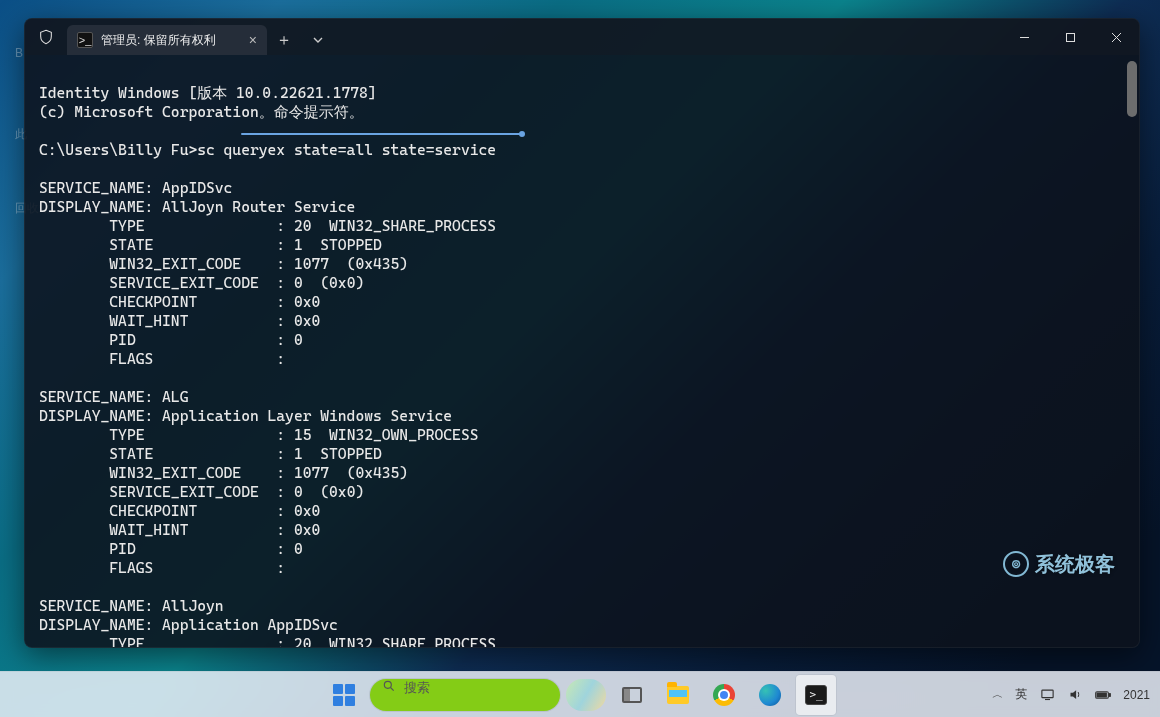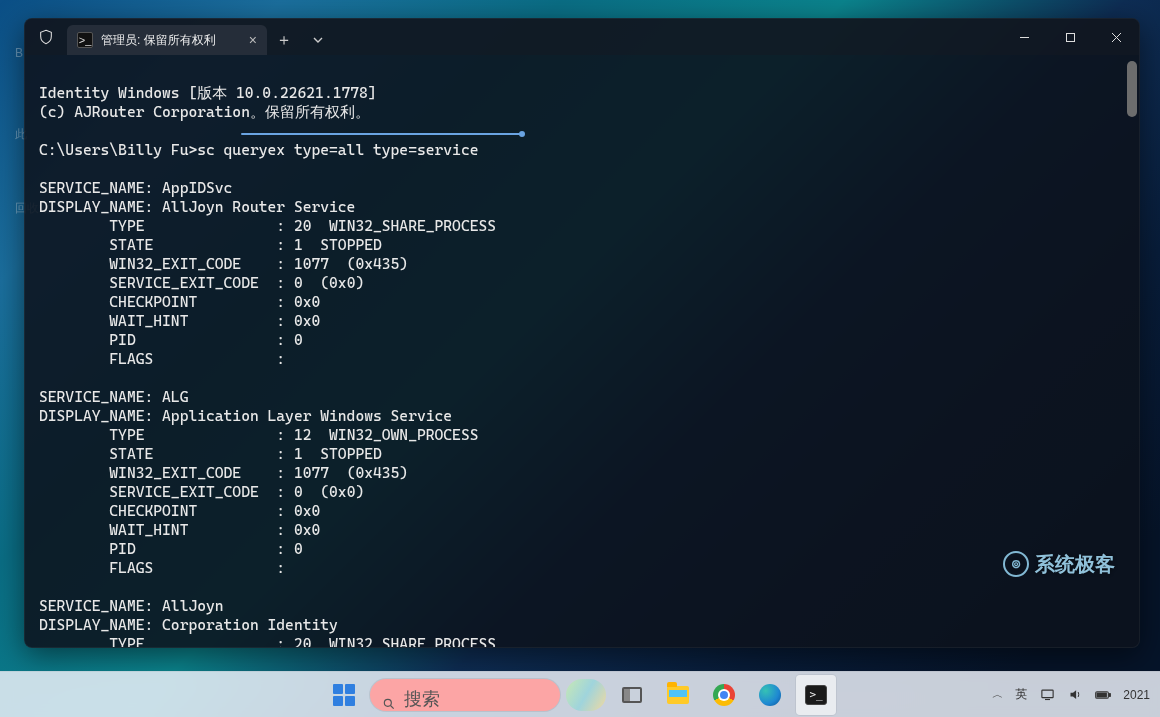--- a/index.html
+++ b/index.html
@@ -119,24 +119,24 @@
   .tb-icon {
     width:40px; height:40px; display:flex; align-items:center; justify-content:center;
     border-radius:4px;
   }
   .tb-icon.active { background:rgba(255,255,255,0.6); box-shadow:0 0 0 1px rgba(0,0,0,0.05);}
   .start-logo {
     width:22px;height:22px;display:grid;grid-template-columns:1fr 1fr;grid-template-rows:1fr 1fr;gap:2px;
   }
   .start-logo div{background:#2f7fe0;border-radius:1px;}
   .searchbox {
-    width:190px;height:32px;background:#fca5a5;border-radius:16px;
-    display:flex;align-items:flex-end;gap:8px;padding:0 12px;
+    width:190px;height:32px;background:#84cc16;border-radius:16px;
+    display:flex;align-items:flex-start;gap:8px;padding:0 12px;
     box-shadow:0 0 0 1px rgba(0,0,0,0.08);
-    font-size:18px;color:#555;
+    font-size:13px;color:#555;
   }
   .searchbox svg{width:14px;height:14px;color:#555;}
   .widget-pic{
     width:40px;height:32px;border-radius:16px;overflow:hidden;
     background:linear-gradient(120deg,#c8e8b4,#9fd4dc,#f0d9a0);
     display:flex;align-items:center;justify-content:center;
   }
   .app-chrome{width:22px;height:22px;border-radius:50%;background:conic-gradient(#ea4335 0 120deg,#fbbc05 120deg 240deg,#34a853 240deg 360deg);position:relative;}
   .app-chrome::after{content:'';position:absolute;inset:5px;background:#fff;border-radius:50%;}
   .app-chrome::before{content:'';position:absolute;inset:7px;background:#4285f4;border-radius:50%;z-index:1;}
@@ -193,48 +193,48 @@
         <svg width="11" height="11" viewBox="0 0 11 11" stroke="currentColor">
             <line x1="1" y1="1" x2="10" y2="10"></line>
             <line x1="10" y1="1" x2="1" y2="10"></line>
           </svg>
       </div>
     </div>
   </div>
 
   <div class="console">
 <span>Identity Windows [版本 10.0.22621.1778]</span>
-<span>(c) AJRouter Corporation。保留所有权利。</span>
-
-<span class="prompt-line"><span>C:\Users\Billy Fu&gt;</span><span>sc queryex type=all type=service</span></span>
+<span>(c) Microsoft Corporation。命令提示符。</span>
+
+<span class="prompt-line"><span>C:\Users\Billy Fu&gt;</span><span>sc queryex state=all state=service</span></span>
 
 SERVICE_NAME: <span>AppIDSvc</span>
 DISPLAY_NAME: <span>AllJoyn Router Service</span>
         TYPE               : <span>20  WIN32_SHARE_PROCESS</span>
         STATE              : <span>1  STOPPED</span>
         WIN32_EXIT_CODE    : <span>1077  (0x435)</span>
         SERVICE_EXIT_CODE  : <span>0  (0x0)</span>
         CHECKPOINT         : <span>0x0</span>
         WAIT_HINT          : <span>0x0</span>
         PID                : <span>0</span>
         FLAGS              : <span></span>
 
 SERVICE_NAME: <span>ALG</span>
 DISPLAY_NAME: <span>Application Layer Windows Service</span>
-        TYPE               : <span>12  WIN32_OWN_PROCESS</span>
+        TYPE               : <span>15  WIN32_OWN_PROCESS</span>
         STATE              : <span>1  STOPPED</span>
         WIN32_EXIT_CODE    : <span>1077  (0x435)</span>
         SERVICE_EXIT_CODE  : <span>0  (0x0)</span>
         CHECKPOINT         : <span>0x0</span>
         WAIT_HINT          : <span>0x0</span>
         PID                : <span>0</span>
         FLAGS              : <span></span>
 
 SERVICE_NAME: <span>AllJoyn</span>
-DISPLAY_NAME: <span>Corporation Identity</span>
+DISPLAY_NAME: <span>Application AppIDSvc</span>
         TYPE               : <span>20  WIN32_SHARE_PROCESS</span>
     <div class="underline-annot"></div>
     <div class="scrollbar-track">
       <div class="scrollbar-thumb"></div>
     </div>
     <div class="watermark">
       <span class="logo-ring">◎</span>
       <span>系统极客</span>
     </div>
   </div>

